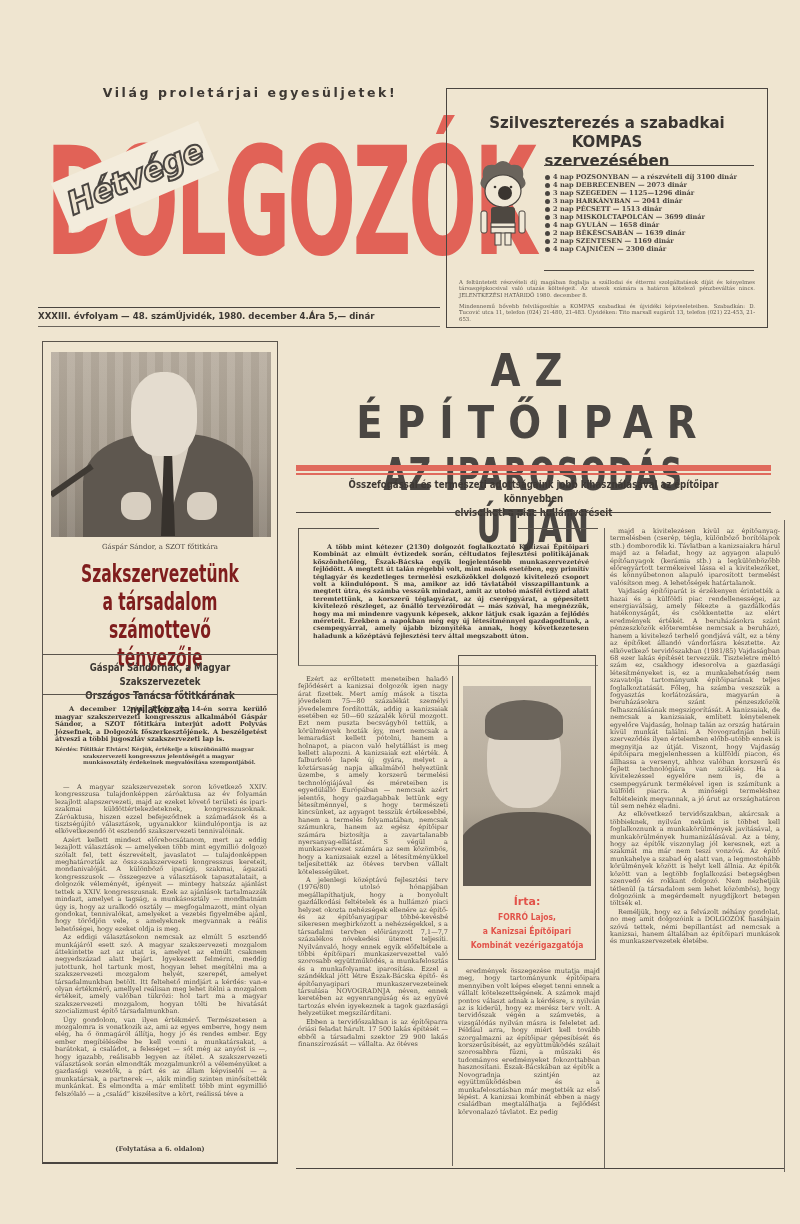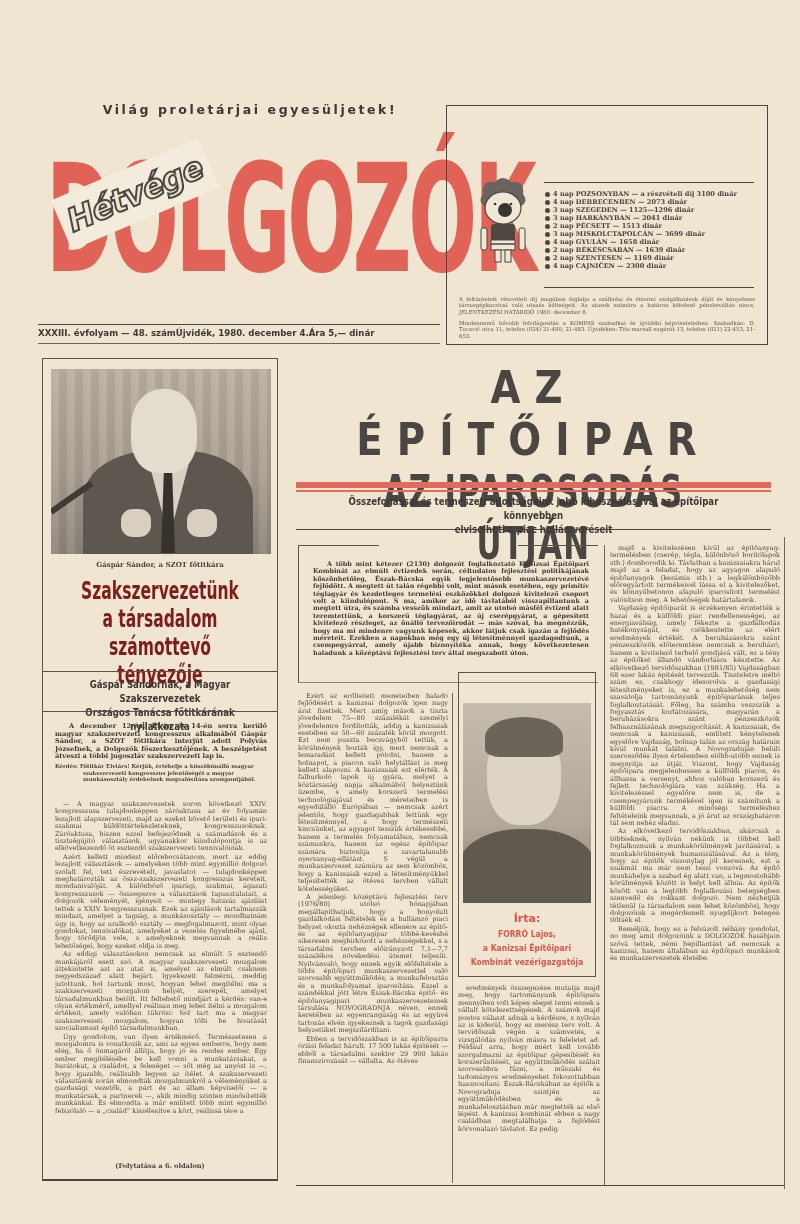--- a/index.html
+++ b/index.html
@@ -3,21 +3,21 @@
 <meta charset="utf-8">
 <style>
   * { box-sizing: border-box; margin: 0; padding: 0; }
   body {
     width: 800px; height: 1224px; overflow: hidden;
     background: #efe5d0;
     font-family: "DejaVu Serif", serif;
     color: #3b3630;
     position: relative;
   }
-  .page { position: absolute; left: 0; top: 17px; width: 800px; height: 1128px; }
+  .page { position: absolute; left: 0; top: 0; width: 800px; height: 1128px; }
 
   
   .motto {
     position: absolute; left: 40px; top: 85px; width: 420px;
     text-align: center; font-family: "DejaVu Sans", sans-serif; font-weight: bold;
     font-size: 12.5px; letter-spacing: 2.6px; color: #3d3833;
   }
   .masthead-title {
     position: absolute; left: 46px; top: 110px; width: 396px; height: 185px;
     font-family: "DejaVu Sans", sans-serif; font-weight: bold;
@@ -75,21 +75,21 @@
     overflow: hidden;
   }
   .photo1 .curtain { position: absolute; inset: 0; background: repeating-linear-gradient(90deg, rgba(255,255,255,0.08) 0 8px, rgba(0,0,0,0.04) 8px 16px); }
   .photo1 .head { position: absolute; left: 80px; top: 20px; width: 66px; height: 84px; border-radius: 45% 45% 40% 40%; background: #e4dccf; }
   .photo1 .body { position: absolute; left: 32px; top: 82px; width: 170px; height: 120px; border-radius: 40% 40% 0 0; background: #5e574f; }
   .photo1 .collar { position: absolute; left: 98px; top: 94px; width: 40px; height: 60px; background: #d9d0c2; clip-path: polygon(0 0,100% 0,60% 100%,40% 100%); }
   .photo1 .tie { position: absolute; left: 110px; top: 104px; width: 14px; height: 80px; background: #37322d; clip-path: polygon(20% 0,80% 0,100% 100%,0 100%); }
   .photo1 .hand1, .photo1 .hand2 { position: absolute; top: 140px; width: 30px; height: 28px; border-radius: 40%; background: #d8cfc1; }
   .photo1 .hand1 { left: 70px; } .photo1 .hand2 { left: 136px; }
   .photo1 .mic { position: absolute; left: 0; top: 140px; width: 50px; height: 6px; background: #3f3a34; transform: rotate(-35deg); transform-origin: left; }
-  .photo1-caption { position: absolute; left: 0; top: 201px; width: 100%; text-align: center; font-size: 7px; font-weight: bold; color: #4a4540; }
+  .photo1-caption { position: absolute; left: 0; top: 201px; width: 100%; text-align: center; font-size: 7px; font-weight: normal; color: #4a4540; }
   .red-head {
     position: absolute; left: 0; top: 218px; width: 100%; text-align: center;
     font-family: "DejaVu Sans Condensed", "DejaVu Sans", sans-serif; font-weight: bold;
     color: #7f1d1d; font-size: 24px; line-height: 28px;
   }
   .red-head span { display: block; transform: scaleX(0.72); }
   .sub-rule { position: absolute; left: 0; width: 100%; border-top: 1.2px solid #5a544c; }
   .subhead {
     position: absolute; left: 0; top: 318px; width: 100%; text-align: center;
     font-family: "DejaVu Sans", sans-serif; font-weight: bold; font-size: 10.5px; line-height: 14px; color: #3d3833;
@@ -164,20 +164,24 @@
     </div>
   <div class="info-rule-top"></div>
   <div class="info-line">
     <span>XXXIII. évfolyam — 48. szám</span>
     <span>Újvidék, 1980. december 4.</span>
     <span>Ára 5,— dinár</span>
   </div>
   <div class="info-rule-bot"></div>
 
   <div class="ad">
+    <div class="ad-title">
+      <div>Szilveszterezés a szabadkai KOMPAS</div>
+      <div>szervezésében</div>
+    </div>
     <div class="ad-rule" style="top:76px"></div>
     <svg class="ad-mascot" viewBox="0 0 56 90">
       <path d="M8 18 Q6 4 20 6 Q28 -2 36 6 Q50 4 48 18 Q54 26 46 30 L10 30 Q2 26 8 18Z" fill="#6a645c"></path>
       <ellipse cx="28" cy="32" rx="18" ry="16" fill="#f0e8d6" stroke="#4a4540" stroke-width="1.2"></ellipse>
       <circle cx="30" cy="34" r="7" fill="#3a3530"></circle>
       <circle cx="20" cy="28" r="1.3" fill="#3a3530"></circle>
         <circle cx="36" cy="28" r="1.3" fill="#3a3530"></circle>
       <rect x="16" y="48" width="24" height="22" rx="3" fill="#4e4841"></rect>
       <rect x="16" y="64" width="24" height="10" fill="#f0e8d6" stroke="#4a4540" stroke-width="1"></rect>
       <line x1="16" y1="68" x2="40" y2="68" stroke="#4a4540" stroke-width="1.5"></line>

